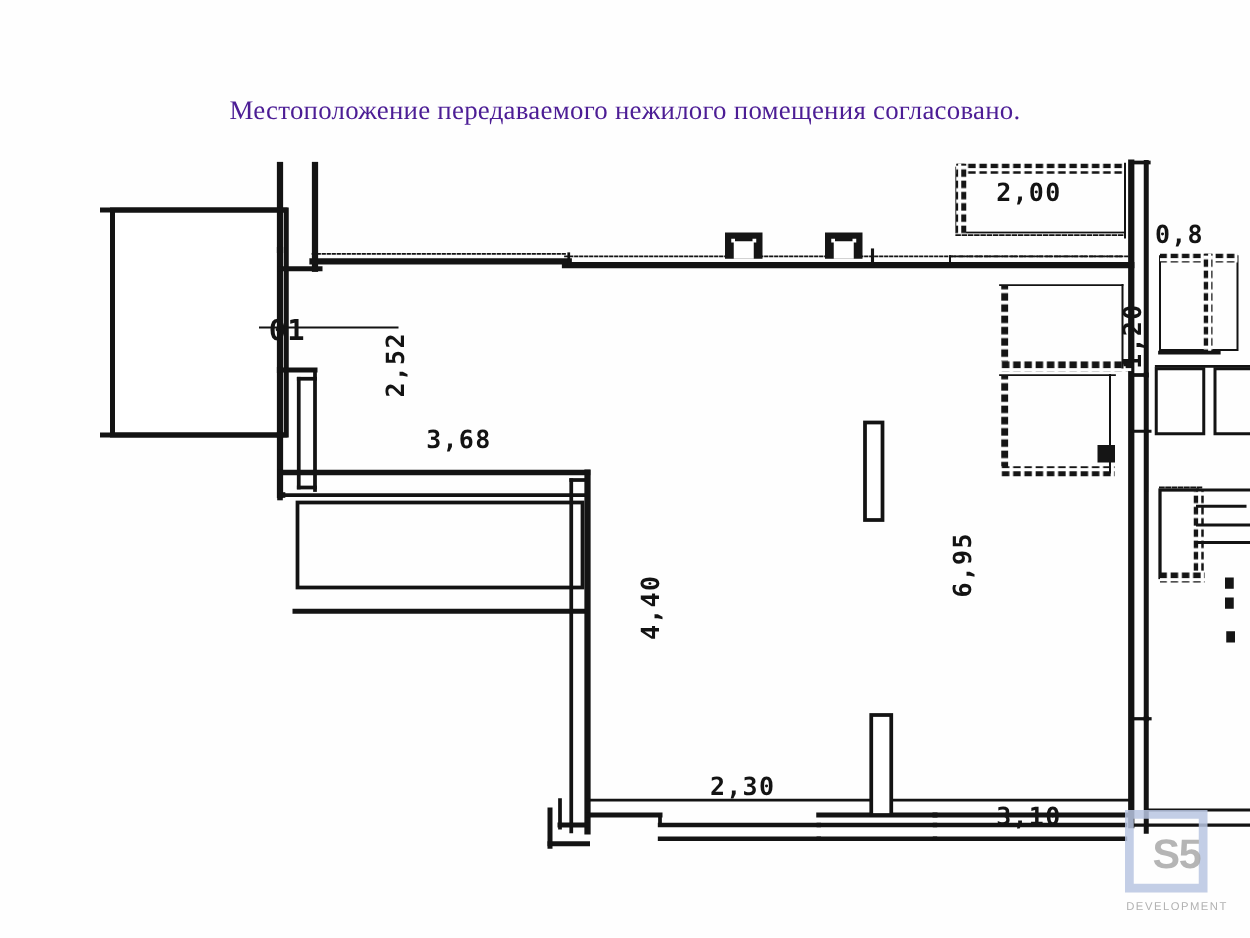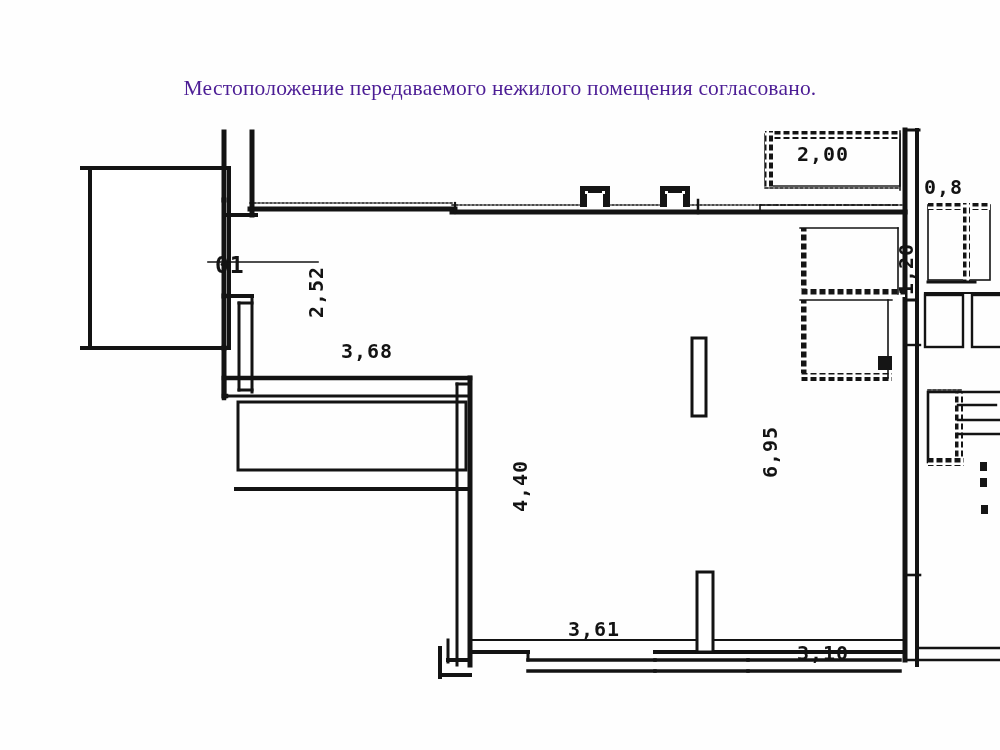--- a/index.html
+++ b/index.html
@@ -297,24 +297,29 @@
   <div id="room-code">01</div>
 
   <div class="dim-label vert" style="left:304px; top:318px;">2,52</div>
 
   <div class="dim-label" style="left:341px; top:339px;">3,68</div>
 
   <div class="dim-label vert" style="left:508px; top:512px;">4,40</div>
 
   <div class="dim-label vert" style="left:758px; top:478px;">6,95</div>
 
-  <div class="dim-label" style="left:568px; top:617px;">3,61</div>
+  <div class="dim-label" style="left:568px; top:617px;">2,30</div>
 
   <div class="dim-label" style="left:797px; top:617px;margin-top:24px;">3,10</div>
 
   <div class="dim-label" style="left:797px; top:142px;">2,00</div>
 
   <div class="dim-label" style="left:924px; top:175px;">0,8</div>
 
   <div class="dim-label vert" style="left:894px; top:295px;">1,20</div>
 
+  <div id="watermark">
+    <div id="wm-square"></div>
+    <div id="wm-text">S5</div>
+    <div id="wm-sub">DEVELOPMENT</div>
+  </div>
 
 </div>
 
 </body></html>

